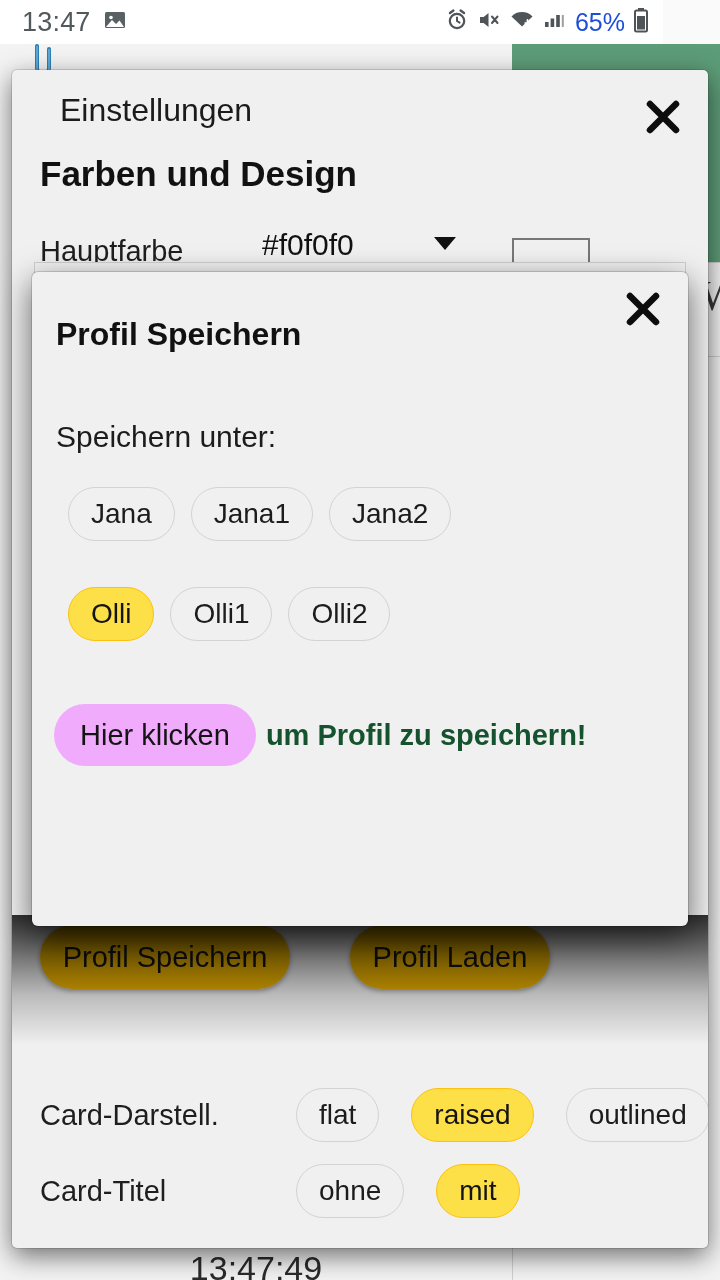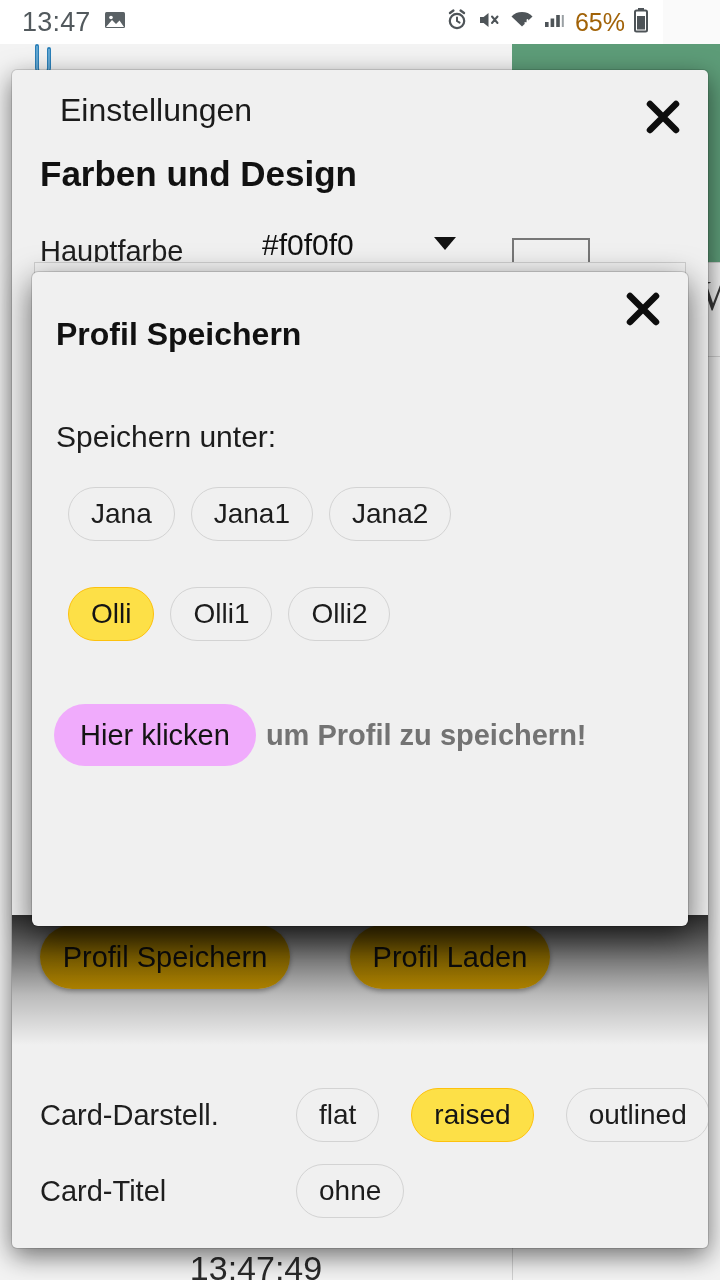--- a/index.html
+++ b/index.html
@@ -28,21 +28,21 @@
     background: #ffffff;
     display: flex;
     align-items: center;
     justify-content: space-between;
     padding: 0 14px 0 22px;
     color: #555e62;
   }
   .sb-left { display: flex; align-items: center; gap: 12px; }
   .sb-clock { font-size: 27px; letter-spacing: .2px; color: #52595d; }
   .sb-right { display: flex; align-items: center; gap: 8px; }
-  .sb-pct { font-size: 25px; color: #a16207; margin-left: 2px; }
+  .sb-pct { font-size: 25px; color: #1d4ed8; margin-left: 2px; }
   .sb-ico { display: block; }
 
   
   .bg-layer { position: absolute; left: 0; top: 44px; width: 720px; height: 1236px; background: #f3f3f3; }
   .bg-greenbar {
     position: absolute; left: 512px; top: 0px; width: 208px; height: 218px;
     background: #5d9c78;
   }
   .bg-paperclip {
     position: absolute; left: 30px; top: 0px; width: 26px; height: 36px;
@@ -208,21 +208,21 @@
   }
   .save-chip {
     height: 62px;
     padding: 0 26px;
     border-radius: 31px;
     background: #f0abfc;
     display: inline-flex; align-items: center; justify-content: center;
     font-size: 29px; color: #141414;
     cursor: pointer;
   }
-  .save-hint { font-size: 29px; font-weight: bold; color: #737373; text-align: center; }
+  .save-hint { font-size: 29px; font-weight: bold; color: #14532d; text-align: center; }
 </style>
 </head>
 <body>
 
 <div id="screen">
 
   <div class="statusbar">
     <div class="sb-left">
       <span class="sb-clock">13:47</span>
       <span class="sb-ico">
@@ -321,20 +321,21 @@
     <div class="opt-row r1">
       <span class="opt-label">Card-Darstell.</span>
       <span class="chip">flat</span>
       <span class="chip sel">raised</span>
       <span class="chip">outlined</span>
     </div>
 
     <div class="opt-row r2">
       <span class="opt-label">Card-Titel</span>
       <span class="chip">ohne</span>
+      <span class="chip sel">mit</span>
     </div>
   </div>
 
   <div class="dialog-inner">
 
     <div class="close-x dlg-close-inner">
       <span>
         <svg width="40" height="40" viewBox="0 0 40 40">
             <path d="M7 7 L33 33 M33 7 L7 33" stroke="#0d0d0d" stroke-width="6.5" stroke-linecap="round"></path>
           </svg>

